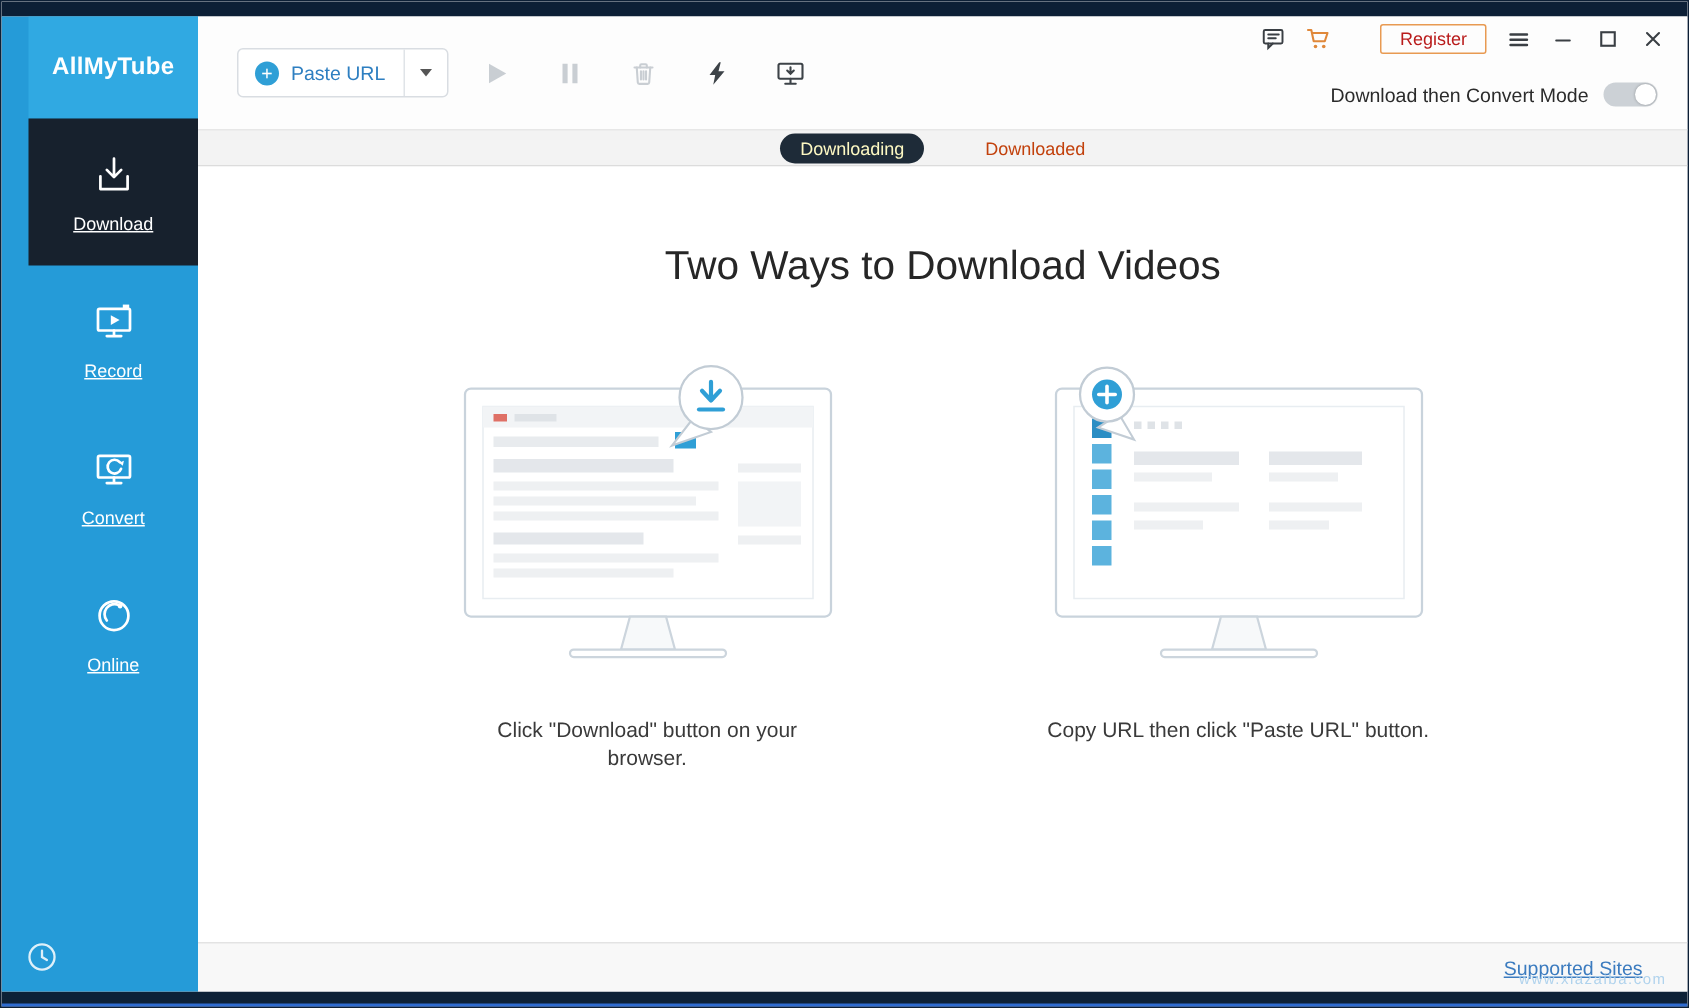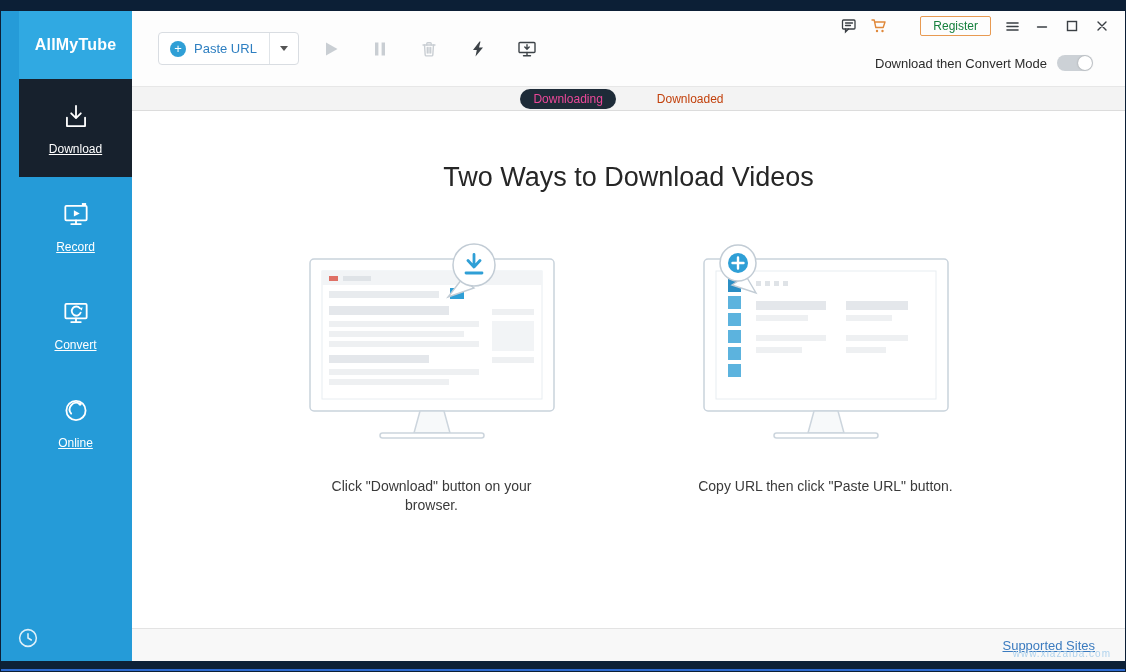--- a/index.html
+++ b/index.html
@@ -44,35 +44,35 @@
   .paste-sep { width:1px; height:100%; background:#e0e4e8; }
   .paste-caret { width:28px; display:flex; align-items:center; justify-content:center; }
   .caret-tri { width:0; height:0; border-left:4px solid transparent; border-right:4px solid transparent; border-top:5px solid #555; }
 
   .tool-icons { position:absolute; left:188px; top:0; height:75px; display:flex; align-items:center; gap:27px; }
   .tool-btn { width:22px; height:22px; display:flex; align-items:center; justify-content:center; cursor:pointer; }
 
   .winctl-row { position:absolute; top:5px; right:14px; display:flex; align-items:center; gap:12px; }
   .winctl-row .tool-btn { width:18px; height:18px; }
   .register-btn {
-    border:1px solid #e89a52; color:#15803d; font-size:12px; padding:2px 12px;
+    border:1px solid #e89a52; color:#b91c1c; font-size:12px; padding:2px 12px;
     border-radius:2px; background:transparent; cursor:pointer; font-family:inherit;margin-left:20px;
   }
-  .mode-row { position:absolute; top:44px; right:32px; display:flex; align-items:center; gap:10px; }
+  .mode-row { position:absolute; top:44px; right:20px; display:flex; align-items:center; gap:10px; }
   .mode-lbl { font-size:13px; color:#2b2b2b; }
   .toggle { position:relative; width:36px; height:16px; border-radius:8px; background:#ccd1d6; cursor:pointer; }
   .toggle .knob { position:absolute; right:1px; top:1px; width:14px; height:14px; border-radius:50%; background:#fff; box-shadow:0 0 2px rgba(0,0,0,.3); }
 
   
   .tabbar {
     height:25px; background:#f3f3f3; border-top:1px solid #e7e7e7; border-bottom:1px solid #dcdcdc;
     display:flex; align-items:center; justify-content:center; gap:28px; flex:none;
   }
   .tab { font-size:12px; color:#c2410c; padding:3px 13px; cursor:pointer; }
-  .tab.active { background:#1e2b38; color:#ec4899; border-radius:10px; }
+  .tab.active { background:#1e2b38; color:#fef9c3; border-radius:10px; }
 
   
   .content { flex:1; background:#fff; overflow:hidden; }
   .page-title { text-align:center; margin-top:51px; font-size:27px; font-weight:500; color:#262626; }
   .methods { display:flex; justify-content:center; gap:94px; margin-top:50px; }
   .method { width:300px; text-align:center; }
   .method svg { display:block; margin:0 auto; }
   .caption { margin:24px auto 0; font-size:14px; color:#3a3a3a; line-height:1.35; }
   .caption.narrow { max-width:215px; }
 

